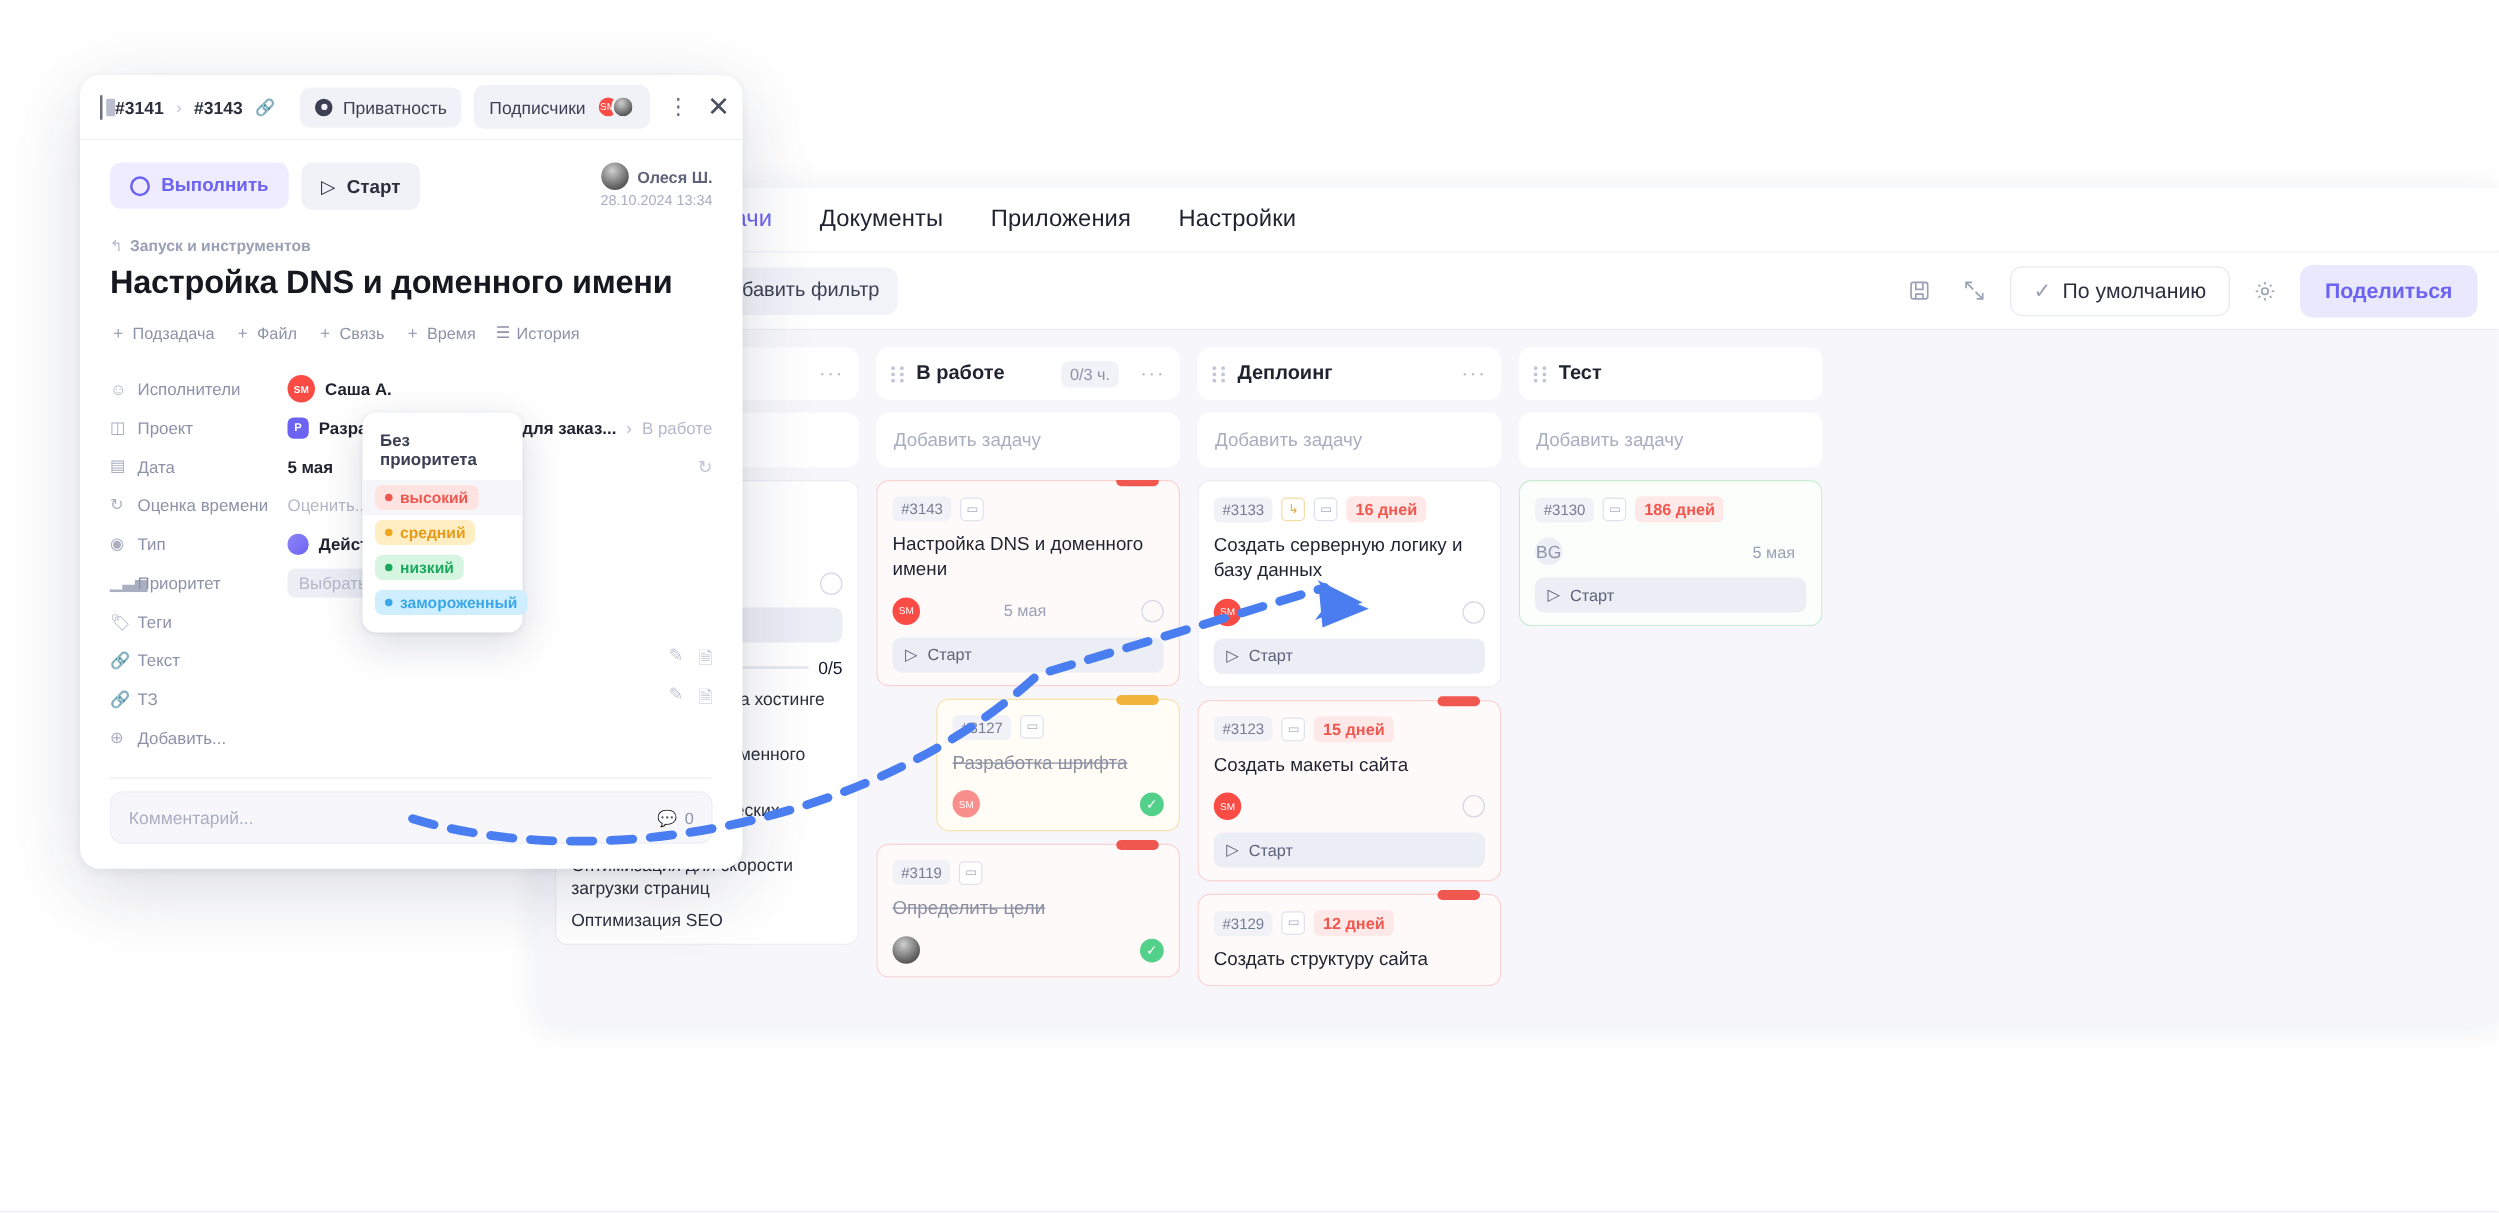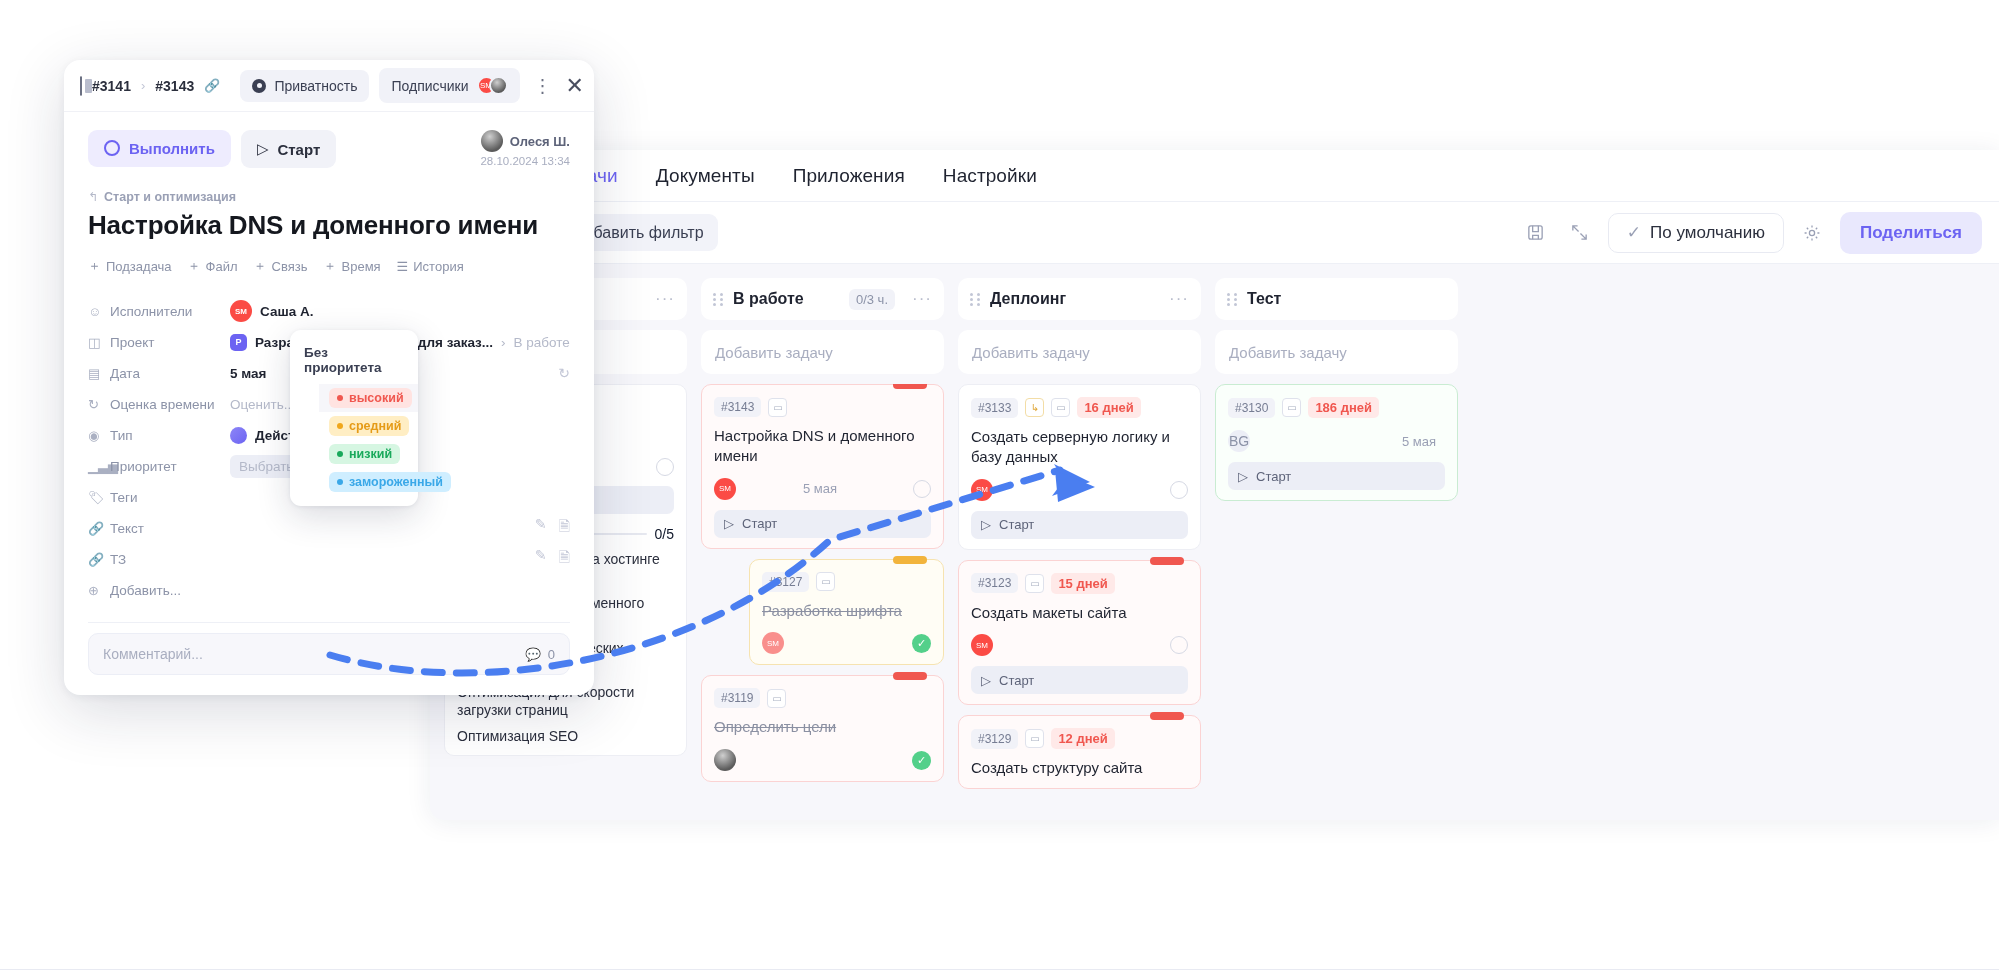--- a/index.html
+++ b/index.html
@@ -149,21 +149,21 @@
   .subs-av { display:flex; }
   .subs-av .av { width:19px;height:19px;border:2px solid #f1f2f8; }
   .subs-av .av + .av { margin-left:-7px; }
   .kebab { color:#6b7082; font-size:18px; cursor:pointer; padding:0 4px; letter-spacing:0; }
   .xclose { color:#4a4f61; font-size:22px; cursor:pointer; line-height:1; }
 
   .m-body { padding: 18px 24px 0; position:relative; }
   .act-row { display:flex; gap:10px; align-items:flex-start; }
   .btn-done {
     background:#eeecfe; color:#6c63f2; font-weight:700; font-size:15px;
-    border-radius:9px; padding:10px 16px; display:flex; align-items:flex-start; gap:9px; cursor:pointer;
+    border-radius:9px; padding:10px 16px; display:flex; align-items:center; gap:9px; cursor:pointer;
   }
   .ring { width:16px;height:16px;border:2px solid #6c63f2;border-radius:50%; }
   .btn-start {
     background:#f1f2f8; color:#2b2f3d; font-weight:700; font-size:15px;
     border-radius:9px; padding:10px 16px; display:flex; align-items:center; gap:9px; cursor:pointer;
   }
   .author { margin-left:auto; text-align:right; }
   .author-row { display:flex; align-items:center; gap:7px; justify-content:flex-end; }
   .author-name { font-size:13px; color:#5d6379; font-weight:700; }
   .author-date { font-size:11.5px; color:#a9aec0; margin-top:3px; }
@@ -200,21 +200,21 @@
   .comment-cnt { margin-left:auto; font-size:13px; color:#8c93a8; display:flex; align-items:center; gap:6px; }
 
   
   #prio-menu {
     position:absolute; left:226px; top:270px; width:128px;
     background:#fff; border-radius:11px;
     box-shadow: 0 10px 34px rgba(25,28,60,.16), 0 1px 4px rgba(25,28,60,.08);
     padding: 8px 0 10px; z-index: 40;
   }
   .prio-none { font-size:13.5px; color:#3a3f52; padding: 7px 14px 9px; font-weight: bold; }
-  .prio-opt { padding: 4px 10px; display:flex;margin-left:29px; }
+  .prio-opt { padding: 4px 10px; display:flex; }
   .prio-opt.hl { background:#f6f6fa; }
   .ptag { border-radius:6px; padding:3px 8px; font-size:12.5px; font-weight:700;
           display:flex; align-items:center; gap:6px; }
   .pdot { width:6px;height:6px;border-radius:50%; }
 
   
   #drag-arrow { position:absolute; left:0; top:0; width:1999px; height:970px;
                 pointer-events:none; z-index:30; }
   .bottomline { position:absolute; left:0; bottom:0; width:1999px; height:1px; background:#e8eaf2; }
 </style>
@@ -516,21 +516,21 @@
           <div class="author-row">
             <span class="av photo"></span>
             <span class="author-name">Олеся Ш.</span>
           </div>
           <div class="author-date">28.10.2024 13:34</div>
         </div>
       </div>
 
       <div class="parent-row">
         <span style="color:#b4b9c9;font-size:12px">↰</span>
-        <span class="parent-txt">Старт и оптимизация</span>
+        <span class="parent-txt">Запуск и инструментов</span>
       </div>
 
       <div class="m-title">Настройка DNS и доменного имени</div>
 
       <div class="quick-row">
         <div class="quick">
           <span>＋</span>
           <span>Подзадача</span>
         </div>
         <div class="quick">

